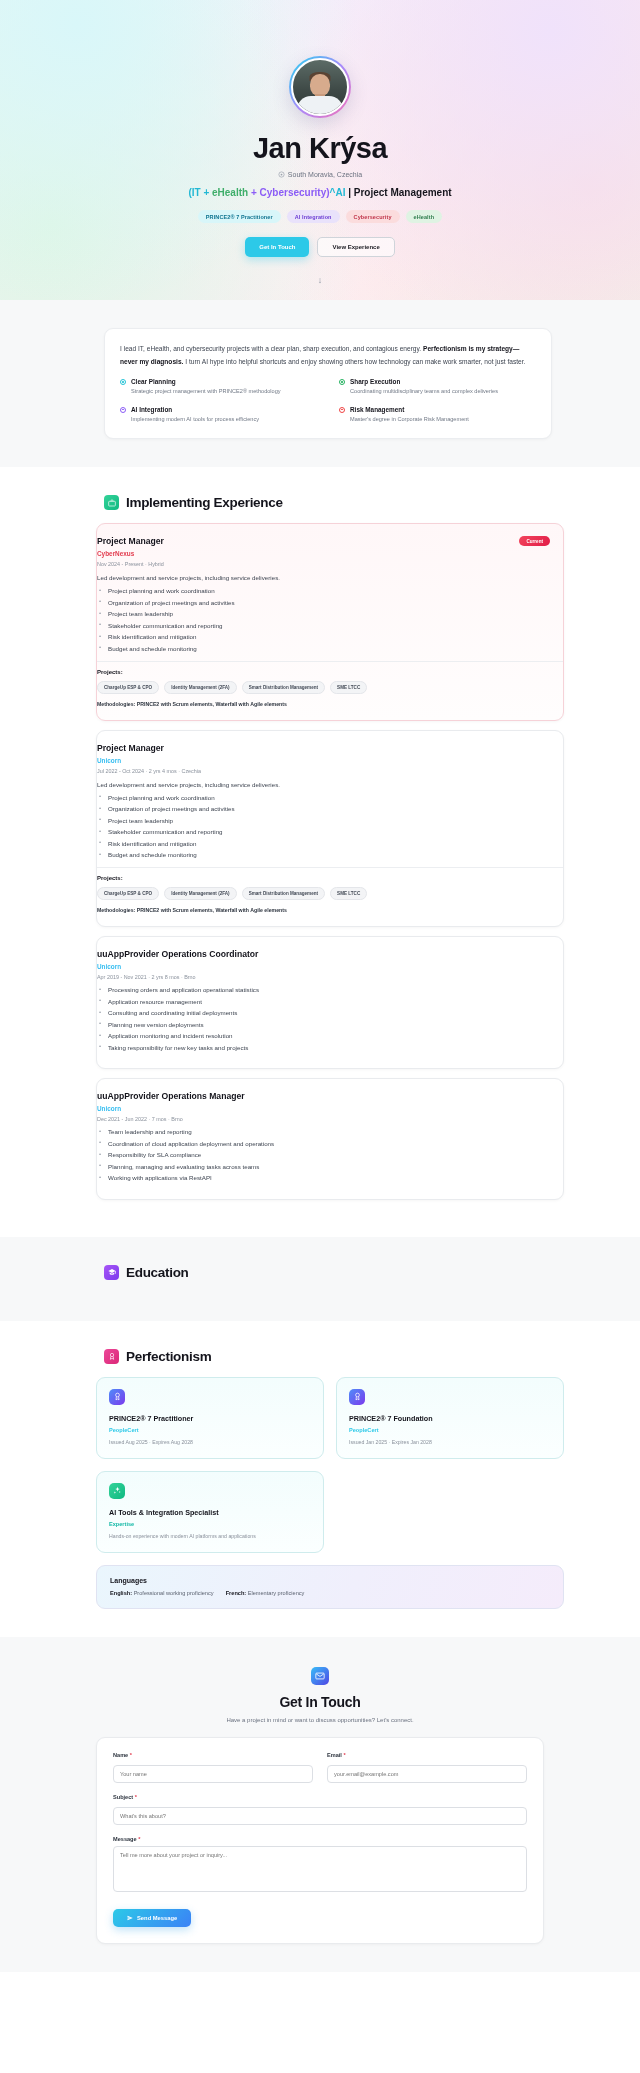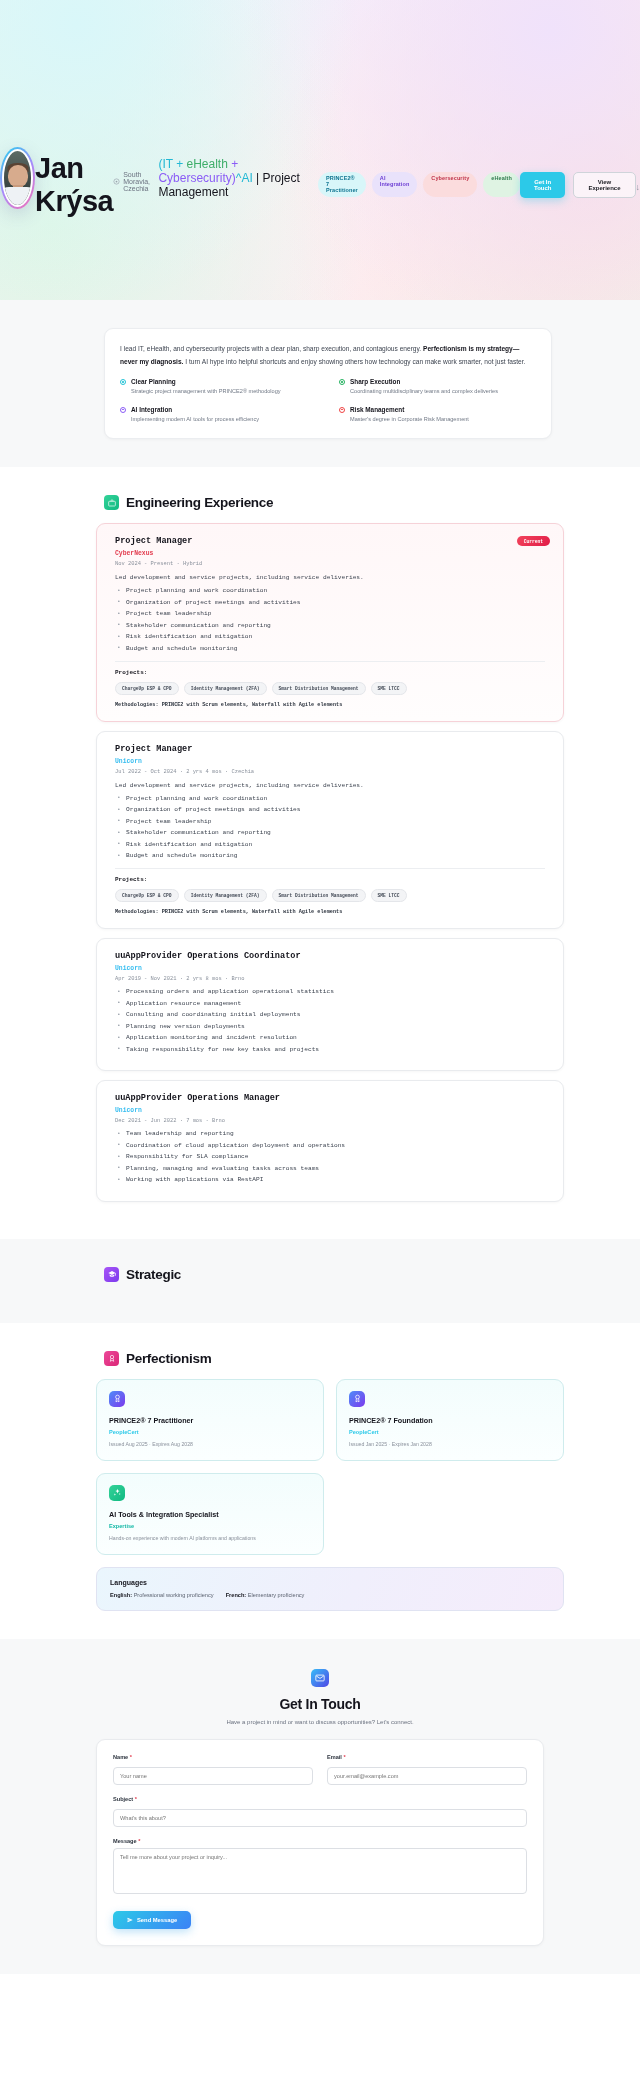--- a/index.html
+++ b/index.html
@@ -17,21 +17,21 @@
     position: relative;
     height: 300px;
     background:
       radial-gradient(circle at 12% 8%, #d9f7f9 0%, rgba(217,247,249,0) 45%),
       radial-gradient(circle at 86% 10%, #f0e2fb 0%, rgba(240,226,251,0) 50%),
       radial-gradient(circle at 92% 62%, #fbdfe2 0%, rgba(251,223,226,0) 50%),
       radial-gradient(circle at 8% 75%, #dff6e4 0%, rgba(223,246,228,0) 50%),
       radial-gradient(circle at 50% 45%, #fdf1f4 0%, rgba(253,241,244,0) 60%),
       linear-gradient(135deg,#e8f8fa 0%, #f6f0fb 40%, #fdeef0 70%, #eef8ef 100%);
     display: flex;
-    flex-direction: row;
+    flex-direction: column;
     align-items: center;
     padding-top: 56px;
   }
   .avatar-wrap {
     width: 62px; height: 62px; border-radius: 50%;
     padding: 2px;
     background: linear-gradient(135deg,#22d3ee,#a78bfa,#f472b6);
     box-shadow: 0 6px 18px rgba(80,80,140,.18);
   }
   .avatar {
@@ -67,22 +67,22 @@
     font-size: 29px; font-weight: 700; letter-spacing: -0.5px;
     color: #14141c;
   }
   .hero-loc {
     margin-top: 6px;
     font-size: 7px; color: #6b7280;
     display: flex; align-items: center; gap: 3px;
   }
   .pin-icon { width: 7px; height: 7px; display:inline-block; }
   .hero-tag {
-    margin-top: 0;
-    font-size: 12px; font-weight: 400;
+    margin-top: 9px;
+    font-size: 10px; font-weight: 700;
   }
   .hero-tag .c1 { color: #22b8d4; }
   .hero-tag .c2 { color: #3fae6a; }
   .hero-tag .c3 { color: #8b5cf6; }
   .hero-tag .c4 { color: #22b8d4; }
   .hero-tag .c5 { color: #15151d; }
   .pills { margin-top: 12px; display: flex; gap: 6px; }
   .pill {
     font-size: 5.5px; font-weight: 700; padding: 3.5px 8px;
     border-radius: 999px; letter-spacing: .1px;
@@ -153,26 +153,25 @@
   }
   .ab-c0 { color:#22c3d6; }
   .ab-c1 { color:#22b15e; }
   .ab-c2 { color:#8b5cf6; }
   .ab-c3 { color:#ef4444; }
   .ab-title { font-size: 6.4px; font-weight: 700; color:#14141c; }
   .ab-desc { font-size: 5.6px; color:#717986; line-height: 1.7; margin-top:2px; }
 
   
   .exp-card {
-    border-radius: 9px; padding: 12px 18px 13px;
+    border-radius: 9px; padding: 12px 0 13px;
     margin-bottom: 9px; position: relative;
     width: 468px; margin-left: 10px;
     background:#fff; border:1px solid #e9ebee;
     box-shadow: 0 1px 3px rgba(20,20,30,.04);
-    font-family: Liberation Mono, monospace;
   }
   .exp-card.current {
     background: linear-gradient(180deg,#fff7f8,#fffdfd);
     border:1px solid #f6d2d8;
   }
   .exp-role { font-size: 8.6px; font-weight: 700; color:#14141c; }
   .exp-company { font-size: 6.4px; font-weight: 700; margin-top: 4px; }
   .exp-company.red { color:#e23b4e; }
   .exp-company.blue { color:#35bdf0; }
   .exp-meta { font-size: 5.4px; color:#8a919c; margin-top: 4px; }
@@ -373,21 +372,21 @@
 
   <section class="section sec-white">
     <div class="wrap">
       <div class="sec-head">
         <span class="sec-icon ic-exp">
           <svg width="8" height="8" viewBox="0 0 24 24" fill="none" stroke="#fff" stroke-width="2">
             <rect x="2" y="7" width="20" height="14" rx="2"></rect>
               <path d="M9 7V5a2 2 0 0 1 2-2h2a2 2 0 0 1 2 2v2"></path>
           </svg>
         </span>
-        <h2 class="sec-title">Engineering Experience</h2>
+        <h2 class="sec-title">Implementing Experience</h2>
       </div>
 
       <div class="exp-card current">
         <span class="exp-badge">Current</span>
         <div class="exp-role">Project Manager</div>
         <div class="exp-company red">CyberNexus</div>
         <div class="exp-meta">Nov 2024 - Present · Hybrid</div>
         <div class="exp-summary">Led development and service projects, including service deliveries.</div>
         <ul class="exp-list">
           <li>Project planning and work coordination</li>
@@ -462,21 +461,21 @@
   </section>
 
   <section class="section sec-grey">
     <div class="wrap">
       <div class="sec-head">
         <span class="sec-icon ic-edu">
           <svg width="8" height="8" viewBox="0 0 24 24" fill="#fff">
               <path d="M12 3 1 9l11 6 9-4.9V17h2V9L12 3zM5 13.2V17c0 1.7 3.1 3 7 3s7-1.3 7-3v-3.8l-7 3.8-7-3.8z"></path>
             </svg>
         </span>
-        <h2 class="sec-title">Strategic</h2>
+        <h2 class="sec-title">Education</h2>
       </div>
 
       <div class="edu-grid">
       </div>
     </div>
   </section>
 
   <section class="section sec-white">
     <div class="wrap">
       <div class="sec-head">

